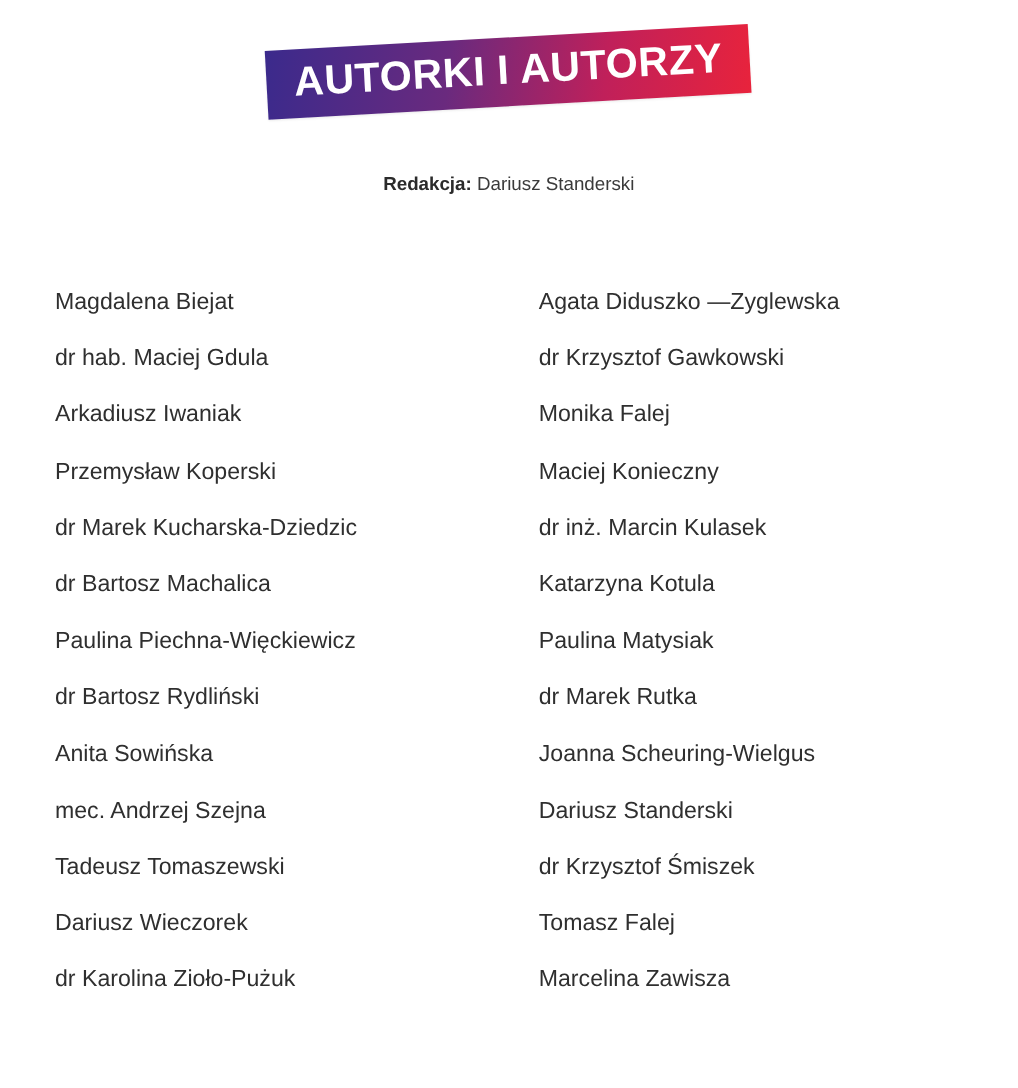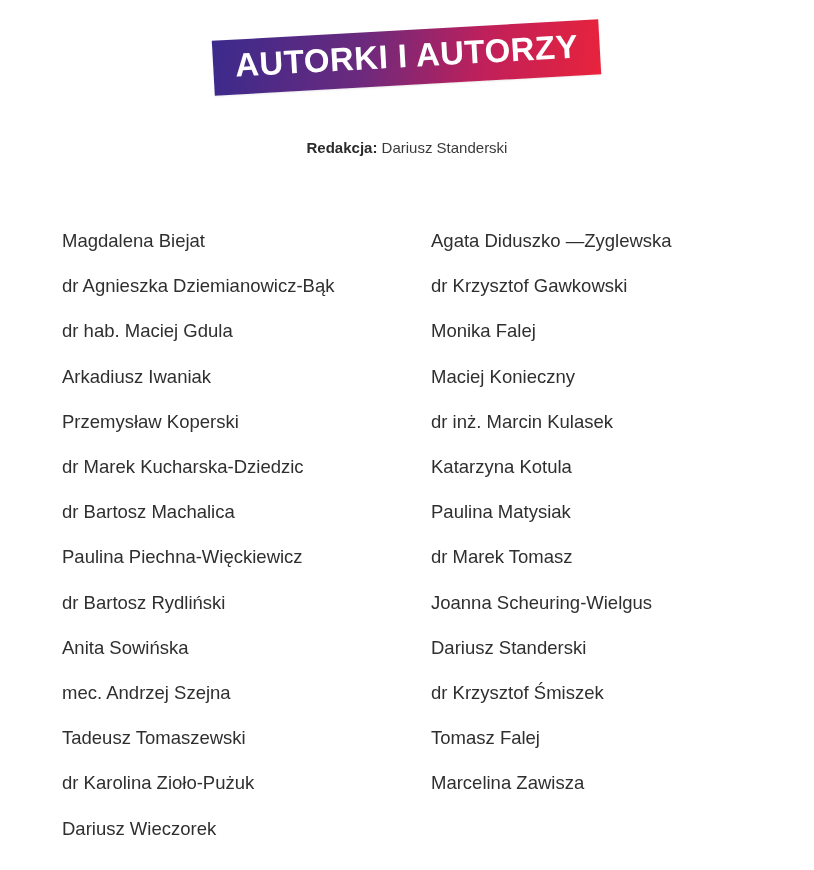--- a/index.html
+++ b/index.html
@@ -71,21 +71,21 @@
     top: 218px;
     left: 0;
     width: 814px;
     display: flex;
   }
   .col {
     box-sizing: border-box;
   }
   .col-left {
     width: 385px;
-    padding-left: 62px;
+    padding-left: 44px;
   }
   .col-right {
     width: 429px;
     padding-left: 46px;
   }
   .name {
     font-size: 18.5px;
     line-height: 45.2px;
     color: #2f2f2f;
     white-space: nowrap;
@@ -105,43 +105,42 @@
     </div>
   </div>
 
   <div class="editor-line">
     <span class="editor-label">Redakcja:</span><span class="editor-name"> Dariusz Standerski</span>
   </div>
 
   <div class="columns">
     <div class="col col-left">
       <div class="name">Magdalena Biejat</div>
-      <div class="name">dr Agnieszka Dziemianowicz-Bąk</div>
       <div class="name">dr hab. Maciej Gdula</div>
       <div class="name">Arkadiusz Iwaniak</div>
       <div class="name">Przemysław Koperski</div>
       <div class="name">dr Marek Kucharska-Dziedzic</div>
       <div class="name">dr Bartosz Machalica</div>
       <div class="name">Paulina Piechna-Więckiewicz</div>
       <div class="name">dr Bartosz Rydliński</div>
       <div class="name">Anita Sowińska</div>
       <div class="name">mec. Andrzej Szejna</div>
       <div class="name">Tadeusz Tomaszewski</div>
+      <div class="name">Dariusz Wieczorek</div>
       <div class="name">dr Karolina Zioło-Pużuk</div>
-      <div class="name">Dariusz Wieczorek</div>
     </div>
     <div class="col col-right">
       <div class="name">Agata Diduszko —Zyglewska</div>
       <div class="name">dr Krzysztof Gawkowski</div>
       <div class="name">Monika Falej</div>
       <div class="name">Maciej Konieczny</div>
       <div class="name">dr inż. Marcin Kulasek</div>
       <div class="name">Katarzyna Kotula</div>
       <div class="name">Paulina Matysiak</div>
-      <div class="name">dr Marek Tomasz</div>
+      <div class="name">dr Marek Rutka</div>
       <div class="name">Joanna Scheuring-Wielgus</div>
       <div class="name">Dariusz Standerski</div>
       <div class="name">dr Krzysztof Śmiszek</div>
       <div class="name">Tomasz Falej</div>
       <div class="name">Marcelina Zawisza</div>
     </div>
   </div>
 
 </div>
 

